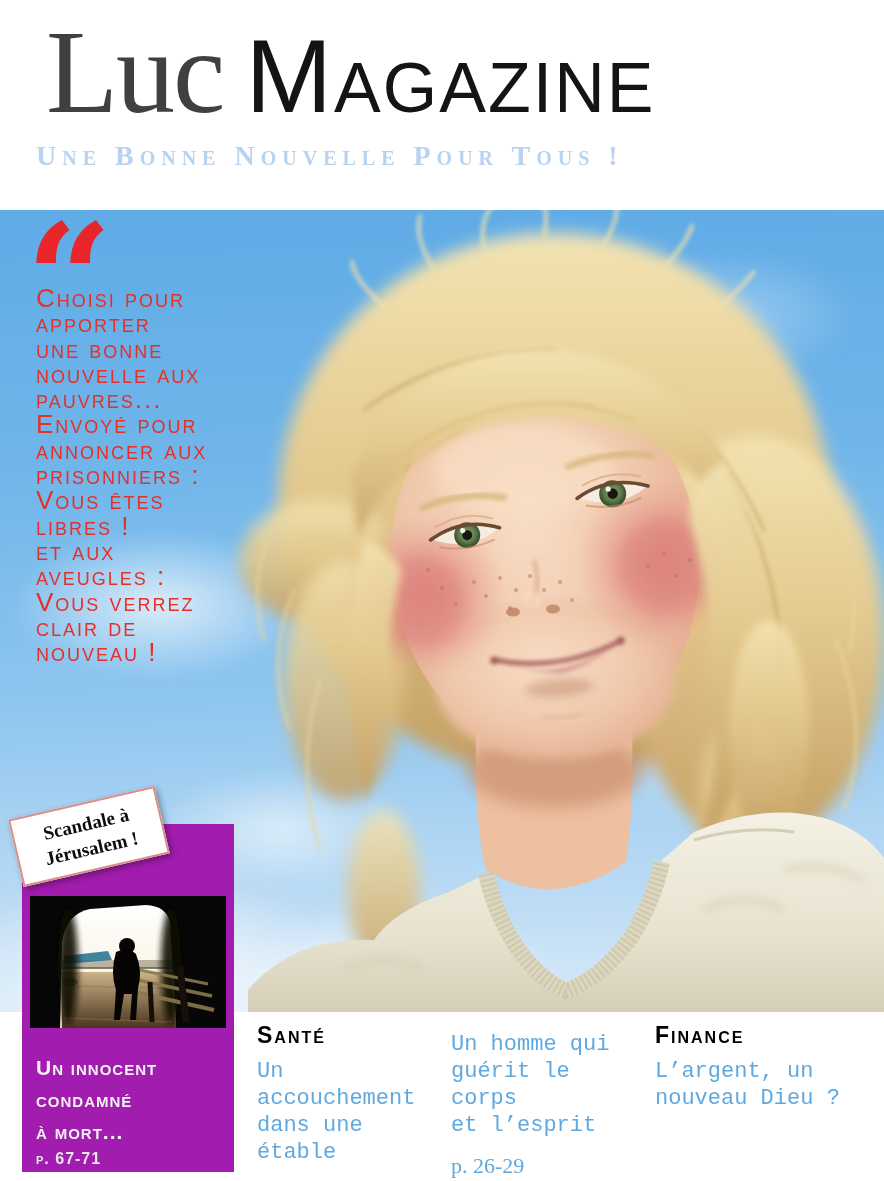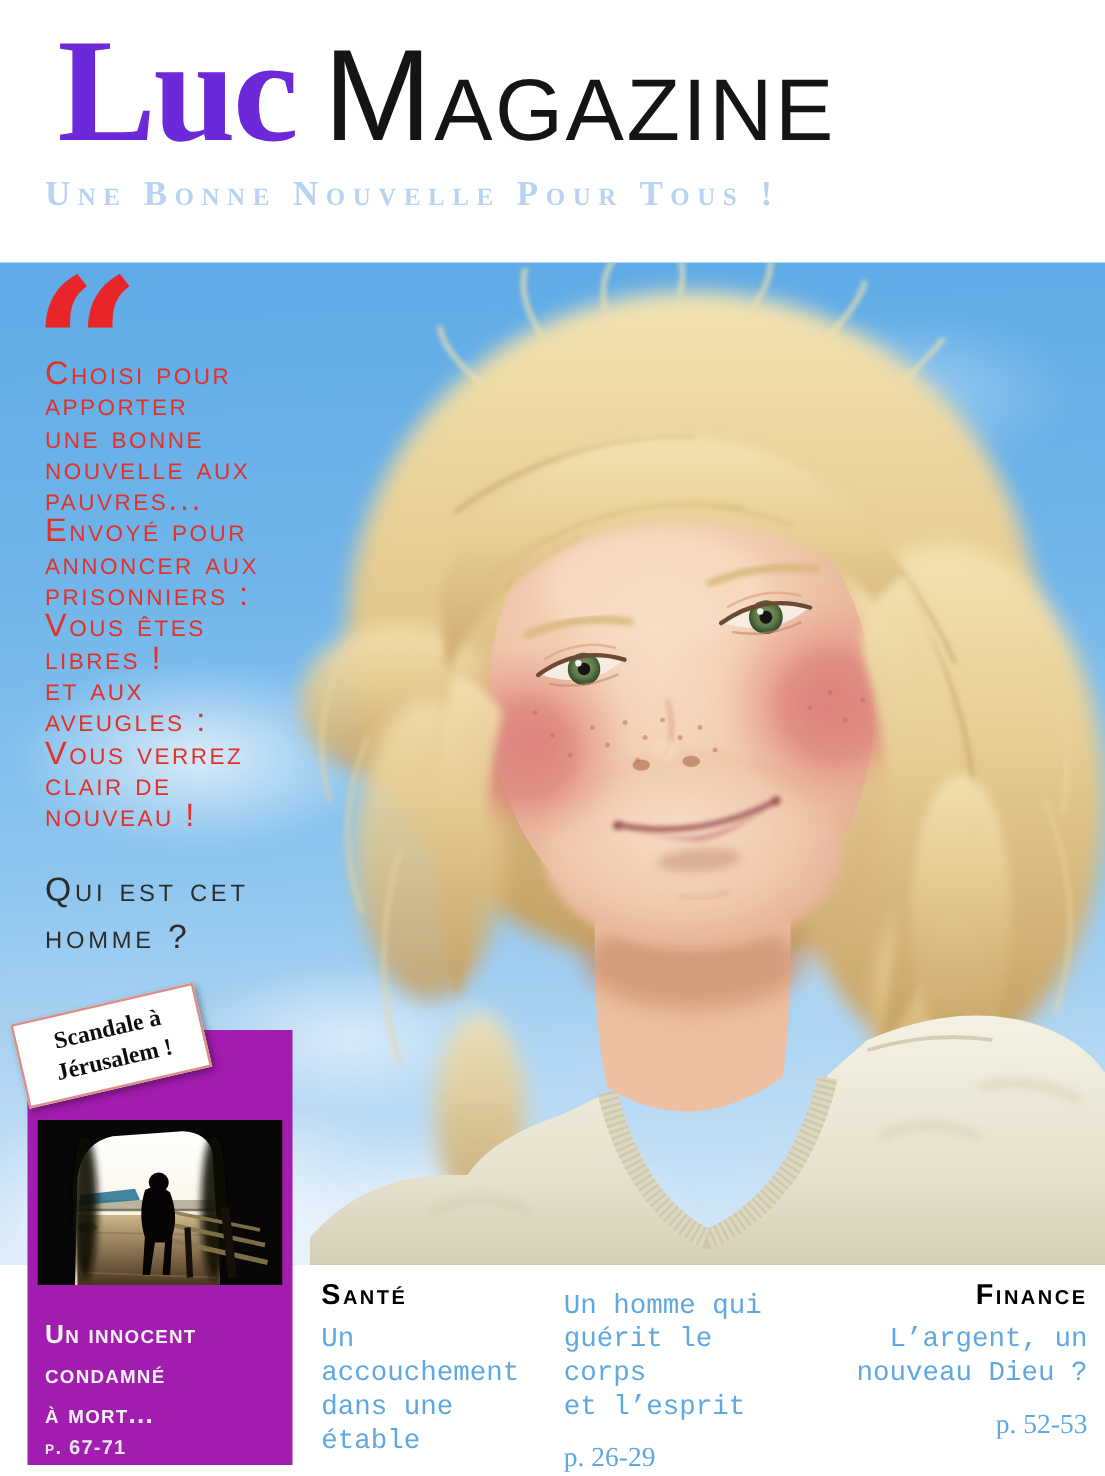--- a/index.html
+++ b/index.html
@@ -4,22 +4,22 @@
 <style>
   html,body{margin:0;padding:0;background:#e9e9e9;}
   .page{
     position:relative;width:884px;height:1181px;margin:0 auto;
     background:#ffffff;overflow:hidden;
     font-family:"Liberation Sans",sans-serif;
   }
   
   .masthead{position:absolute;left:46px;top:8px;white-space:nowrap;line-height:1.1;}
   .title-red{
-    font-family:"Liberation Serif",serif;font-weight:700;
-    font-size:118px;color:#6d28d9;letter-spacing:-2px;
+    font-family:"Liberation Serif",serif;font-weight:400;
+    font-size:118px;color:#404040;letter-spacing:-2px;
   }
   .title-rest{
     display:inline-block;margin-left:22px;line-height:1;
     font-family:"Liberation Sans",sans-serif;font-weight:300;
     font-size:70px;color:#141414;text-transform:uppercase;letter-spacing:2px;
   }
   .title-rest::first-letter{font-size:104px;}
   .tagline{
     position:absolute;left:36px;top:140px;
     font-family:"Liberation Serif",serif;font-weight:700;
@@ -64,21 +64,21 @@
     position:absolute;left:14px;top:802px;width:134px;padding:8px 6px;
     background:#ffffff;border:2px solid #d98f88;transform:rotate(-13deg);
     text-align:center;font-family:"Liberation Serif",serif;font-weight:700;
     font-size:19px;line-height:1.3;color:#0d0d0d;white-space:pre-line;
     box-shadow:2px 3px 6px rgba(0,0,0,.35);z-index:5;
   }
   
   .toc-col{position:absolute;top:1022px;}
   .toc-sante{left:257px;width:185px;}
   .toc-medecine{left:451px;width:195px;}
-  .toc-finance{left:655px;width:215px;text-align:right;}
+  .toc-finance{left:655px;width:215px;}
   .toc-heading{
     font-variant:small-caps;font-weight:700;font-size:23px;
     letter-spacing:2px;color:#000000;
   }
   .toc-title{
     margin-top:9px;font-family:Liberation Mono, monospace;font-size:22px;
     line-height:27px;color:#5fa8e0;white-space:pre-line;
   }
   .toc-pages{
     margin-top:14px;font-family:"Liberation Serif",serif;font-size:22px;color:#5fa8e0;
@@ -274,22 +274,20 @@
 Envoyé pour
 annoncer aux
 prisonniers :
 Vous êtes
 libres !
 et aux
 aveugles :
 Vous verrez
 clair de
 nouveau !</div>
-  <div class="quote-question">Qui est cet
-homme ?</div>
 
   <div class="sticker">Scandale à
 Jérusalem !</div>
 
   <div class="feature-box">
     <svg class="tunnel-svg" width="196" height="132" viewBox="0 0 196 132">
       <defs>
         <linearGradient id="gLightT" x1="0" y1="0" x2="0" y2="1">
           <stop offset="0" stop-color="#ffffff"></stop>
             <stop offset=".7" stop-color="#f7f2e0"></stop>
@@ -346,16 +344,15 @@
   <div class="toc-col toc-medecine">
     <div class="toc-title">Un homme qui
 guérit le corps
 et l’esprit</div>
     <div class="toc-pages">p. 26-29</div>
   </div>
   <div class="toc-col toc-finance">
     <div class="toc-heading">Finance</div>
     <div class="toc-title">L’argent, un
 nouveau Dieu ?</div>
-    <div class="toc-pages">p. 52-53</div>
   </div>
 
 </div>
 
 </body></html>

